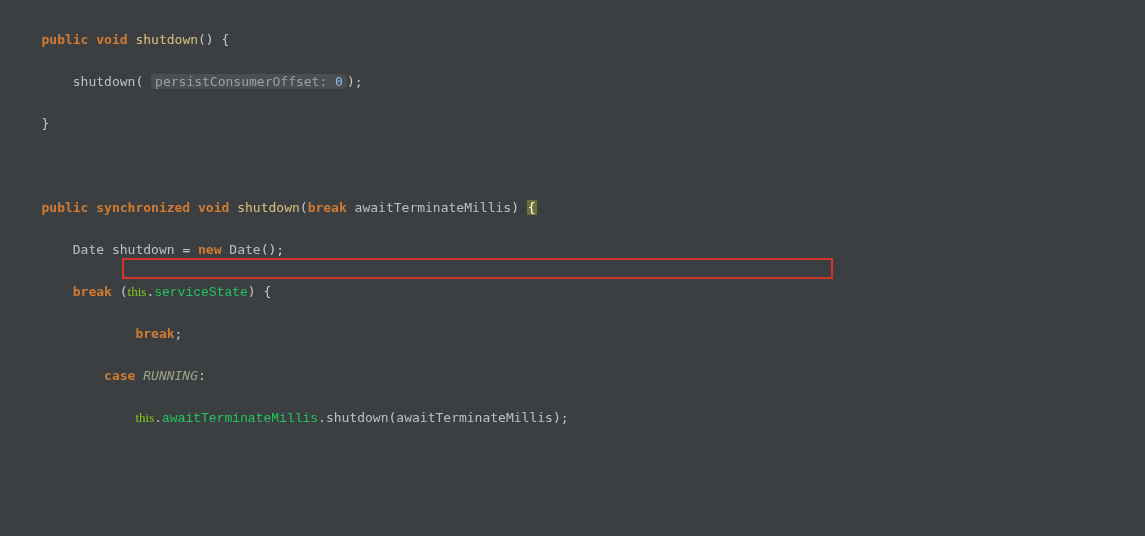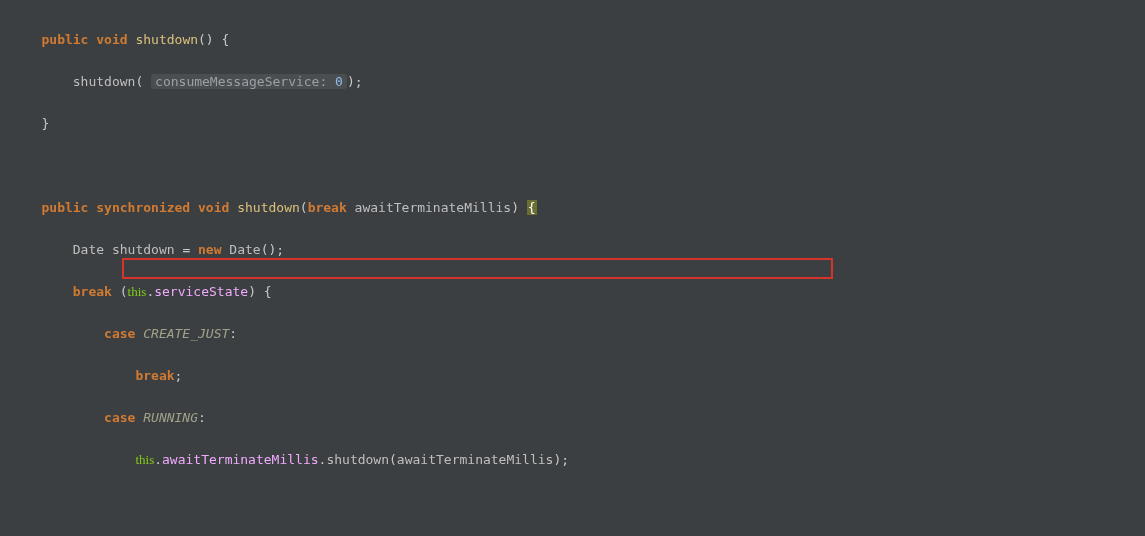--- a/index.html
+++ b/index.html
@@ -33,21 +33,21 @@
     right: 0; top: 0; bottom: 0;
     width: 12px;
     background: #3b3f42;
   }
   .hl-line { display: block; height: 21px; }
   .kw   { color: #d17b32; font-weight: bold; }
   .meth { color: #dcc07a; }      
   .id   { color: #bfbfbf; }
   .punc { color: #c9c9c9; }
   .this { color: #84cc16; font-family: Liberation Serif, serif; }
-  .field{ color: #f0abfc; }      
+  .field{ color: #22c55e; font-family: Liberation Mono, monospace; }      
   .enumv{ color: #a0a38a; font-style: italic; }
   .hint {
     background: #4a4e51;
     color: #9aa0a6;
     padding: 0 4px;
     border-radius: 3px;
   }
   .hintnum { color: #8fbce8; }
   .cursor-brace {
     background: #6b6f33;
@@ -67,27 +67,26 @@
   }
 </style>
 </head>
 <body>
 
 <div class="gutter"></div>
 <div class="ruler" style="left: 972px;"></div>
 
 <div class="code-area">
 <span class="hl-line">   <span class="kw">public</span> <span class="kw">void</span> <span class="meth">shutdown</span><span class="punc">()</span><span class="punc"> {</span></span>
-<span class="hl-line">       <span class="id">shutdown</span><span class="punc">( </span><span class="hint"><span>consumeMessageService:</span> <span class="hintnum">0</span></span><span class="punc">);</span></span>
+<span class="hl-line">       <span class="id">shutdown</span><span class="punc">( </span><span class="hint"><span>persistConsumerOffset:</span> <span class="hintnum">0</span></span><span class="punc">);</span></span>
 <span class="hl-line">   <span class="punc">}</span></span>
 <span class="hl-line"> </span>
 <span class="hl-line">   <span class="kw">public</span> <span class="kw">synchronized</span> <span class="kw">void</span> <span class="meth">shutdown</span><span class="punc">(</span><span class="kw">break</span> <span class="id">awaitTerminateMillis</span><span class="punc">)</span> <span class="cursor-brace">{</span></span>
 <span class="hl-line">       <span class="id">Date</span> <span class="id">shutdown</span><span class="punc"> = </span><span class="kw">new</span> <span class="id">Date</span><span class="punc">();</span></span>
 <span class="hl-line">       <span class="kw">break</span><span class="punc"> (</span><span class="this">this</span><span class="punc">.</span><span class="field">serviceState</span><span class="punc">) {</span></span>
-<span class="hl-line">           <span class="kw">case</span> <span class="enumv">CREATE_JUST</span><span class="punc">:</span></span>
 <span class="hl-line">               <span class="kw">break</span><span class="punc">;</span></span>
 <span class="hl-line">           <span class="kw">case</span> <span class="enumv">RUNNING</span><span class="punc">:</span></span>
 <span class="hl-line">               <span class="this">this</span><span class="punc">.</span><span class="field">awaitTerminateMillis</span><span class="punc">.</span><span class="id">shutdown</span><span class="punc">(</span><span class="id">awaitTerminateMillis</span><span class="punc">)</span><span class="punc">;</span></span>
 <span class="hl-line">               </span>
 
 
 
 
 
 

